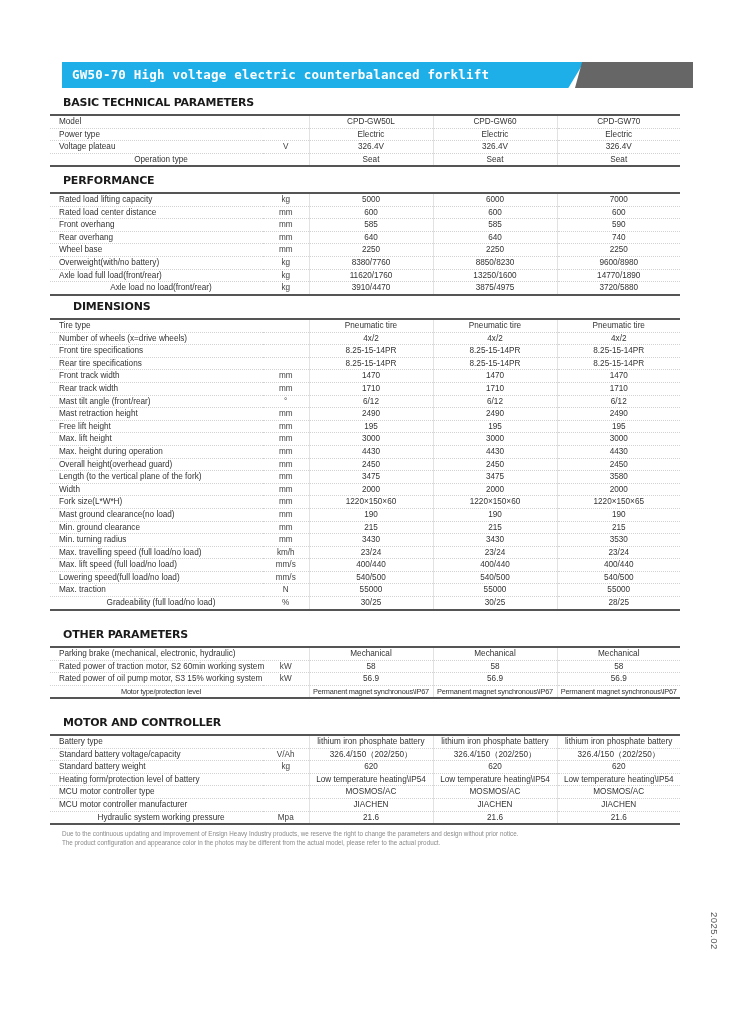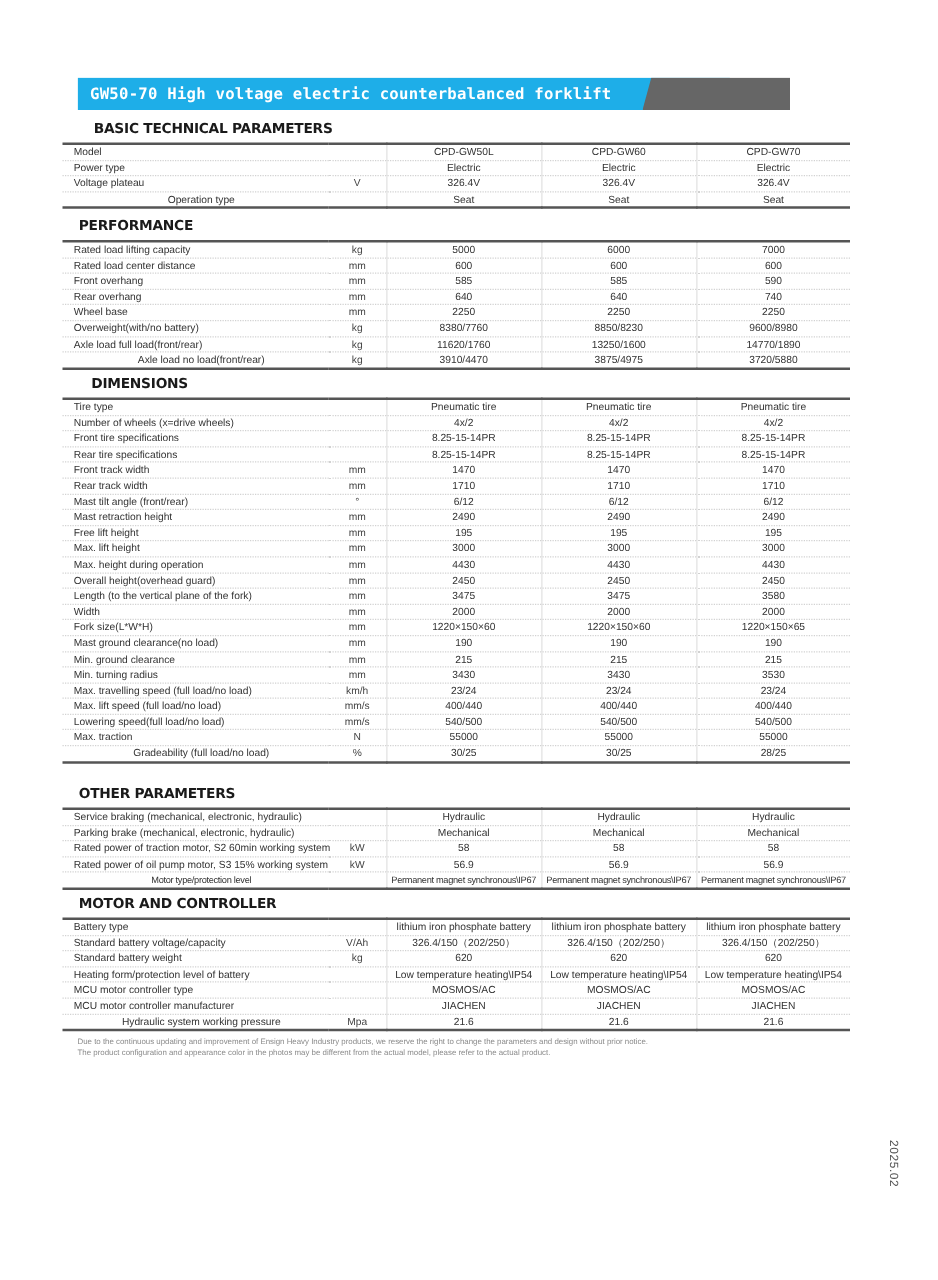--- a/index.html
+++ b/index.html
@@ -1,18 +1,18 @@
 <!DOCTYPE html>
 <html><head>
 <meta charset="utf-8">
 <style>
   html, body { margin: 0; padding: 0; background: #ffffff; }
   body { width: 750px; height: 1024px; position: relative; overflow: hidden;
          font-family: "Liberation Sans", sans-serif; color: #222; }
-  .banner { position: absolute; left: 62px; top: 62px; width: 570px; height: 26px; }
+  .banner { position: absolute; left: 62px; top: 62px; width: 631px; height: 26px; }
   .banner-blue { position: absolute; left: 0; top: 0; height: 26px; width: 522px;
                  background: #1eaee8; clip-path: polygon(0 0, 100% 0, 97% 100%, 0 100%); }
   .banner-gray { position: absolute; right: 0; top: 0; height: 26px; width: 118px;
                  background: #666666; clip-path: polygon(6% 0, 100% 0, 100% 100%, 0 100%); }
   .banner-title { position: absolute; left: 10px; top: 5px; color: #ffffff;
                   font-family: "DejaVu Sans Mono", monospace; font-weight: bold; font-size: 12.5px;
                   letter-spacing: 0.2px; white-space: nowrap; }
   .section-title { position: absolute; left: 63px; font-weight: bold; font-size: 11px; color: #1a1a1a;
                    font-family: "DejaVu Sans", sans-serif; letter-spacing: -0.2px; }
   table.spec { position: absolute; left: 50px; width: 630px; border-collapse: collapse;
@@ -32,21 +32,21 @@
 </style>
 </head>
 <body>
 
 <div class="banner">
   <div class="banner-blue"></div>
   <div class="banner-gray"></div>
   <div class="banner-title">GW50-70 High voltage electric counterbalanced forklift</div>
 </div>
 
-<div class="section-title" style="top:96px;margin-left:12px;">BASIC TECHNICAL PARAMETERS</div>
+<div class="section-title" style="top:96px;">BASIC TECHNICAL PARAMETERS</div>
 <table class="spec" style="top:114px;">
     <colgroup>
       <col class="c-label">
       <col class="c-unit">
       <col class="c-a">
       <col class="c-b">
       <col class="c-c">
     </colgroup>
     <tbody>
       <tr>
@@ -327,27 +327,20 @@
 <table class="spec tight-wrap" style="top:646px;">
     <colgroup>
       <col class="c-label">
       <col class="c-unit">
       <col class="c-a">
       <col class="c-b">
       <col class="c-c">
     </colgroup>
     <tbody>
       <tr>
-        <td class="label">Service braking (mechanical, electronic, hydraulic)</td>
-        <td class="unit"></td>
-        <td class="val">Hydraulic</td>
-        <td class="val">Hydraulic</td>
-        <td class="val">Hydraulic</td>
-      </tr>
-      <tr>
         <td class="label">Parking brake (mechanical, electronic, hydraulic)</td>
         <td class="unit"></td>
         <td class="val">Mechanical</td>
         <td class="val">Mechanical</td>
         <td class="val">Mechanical</td>
       </tr>
       <tr>
         <td class="label">Rated power of traction motor, S2 60min working system</td>
         <td class="unit">kW</td>
         <td class="val">58</td>

